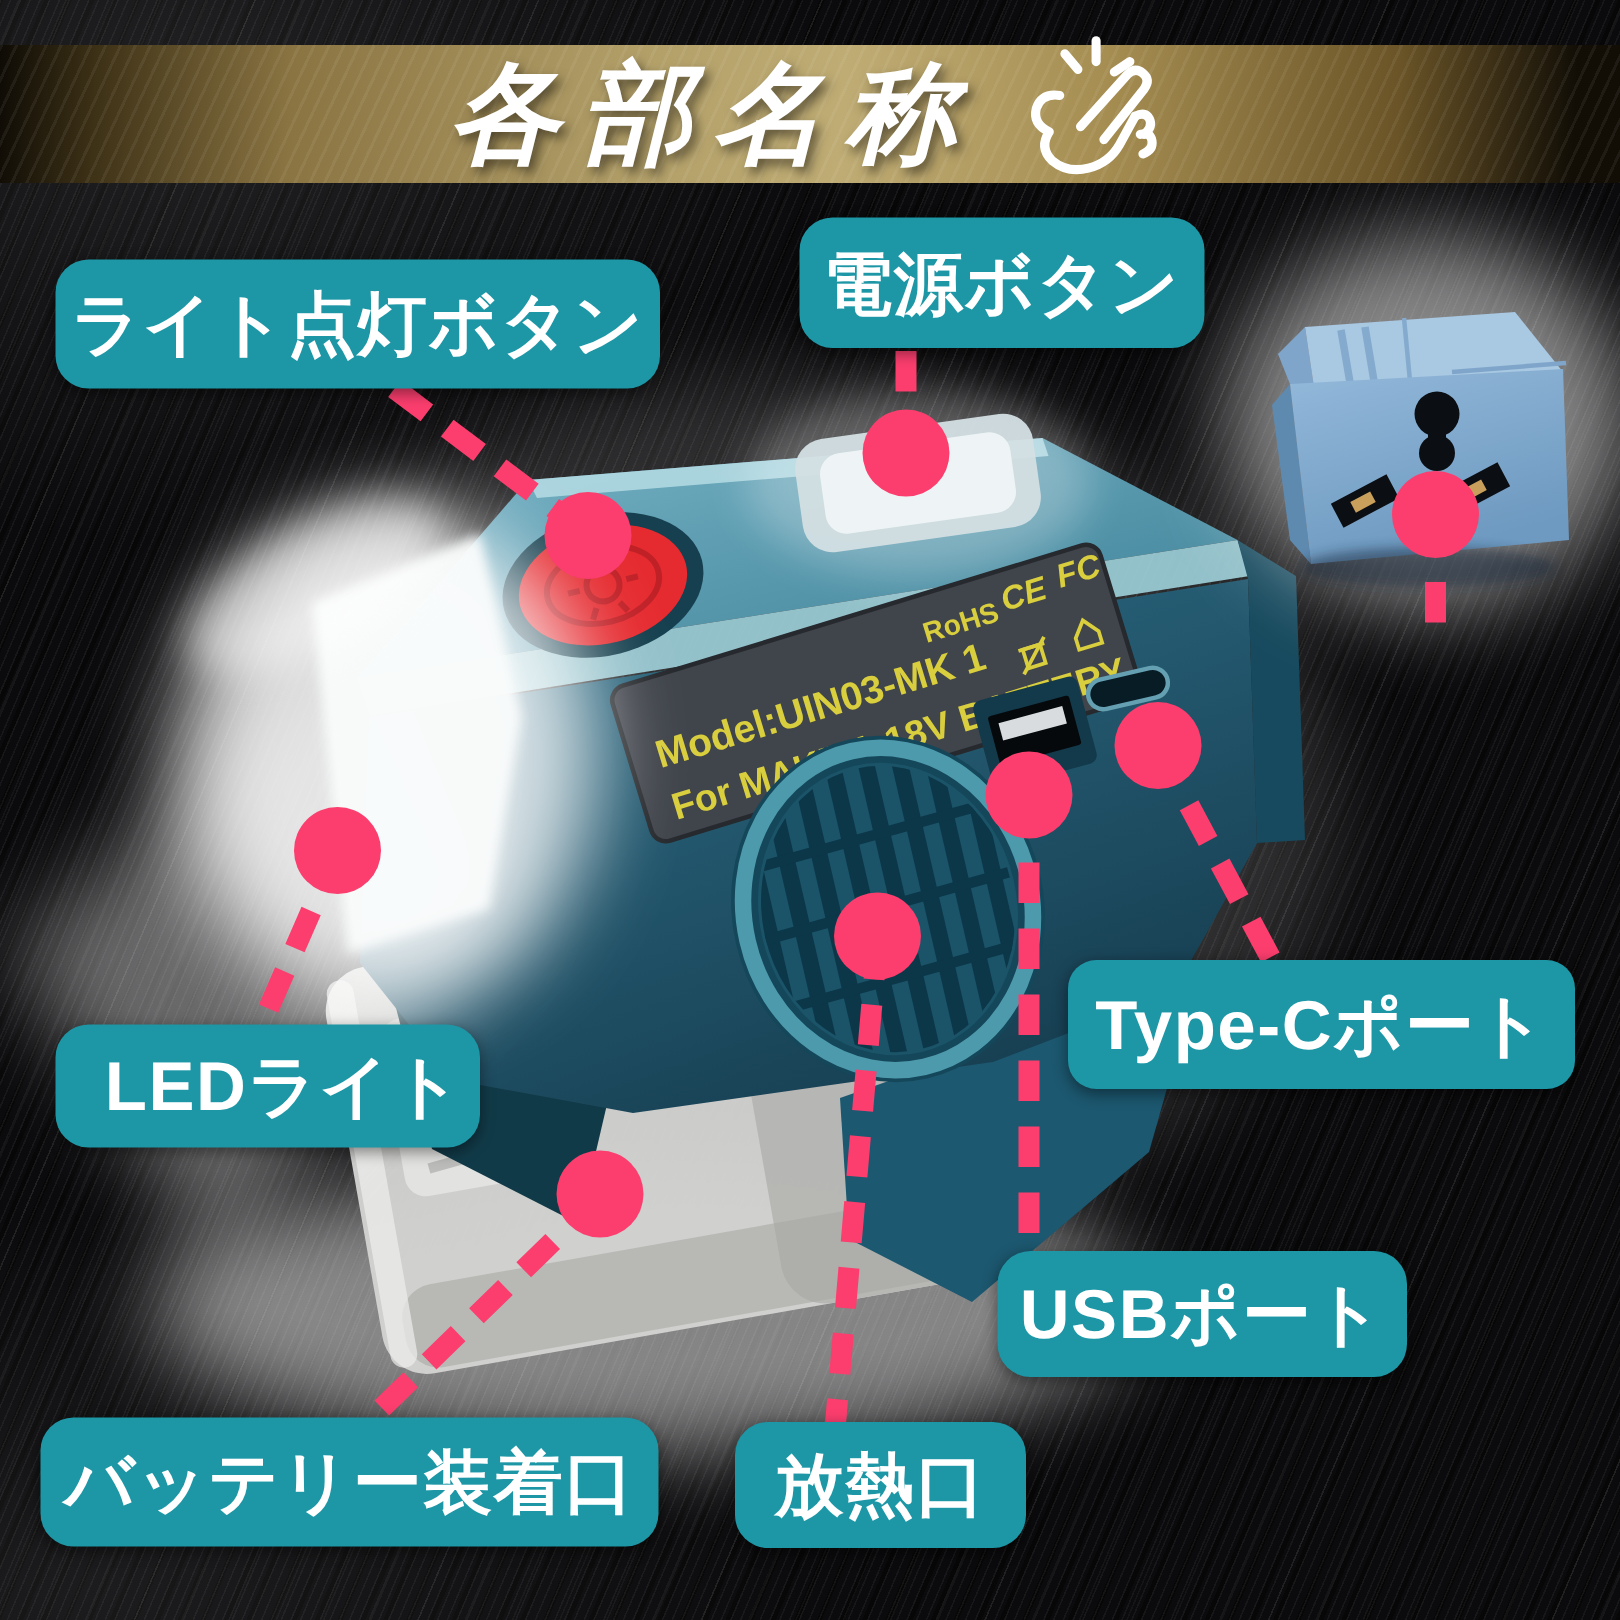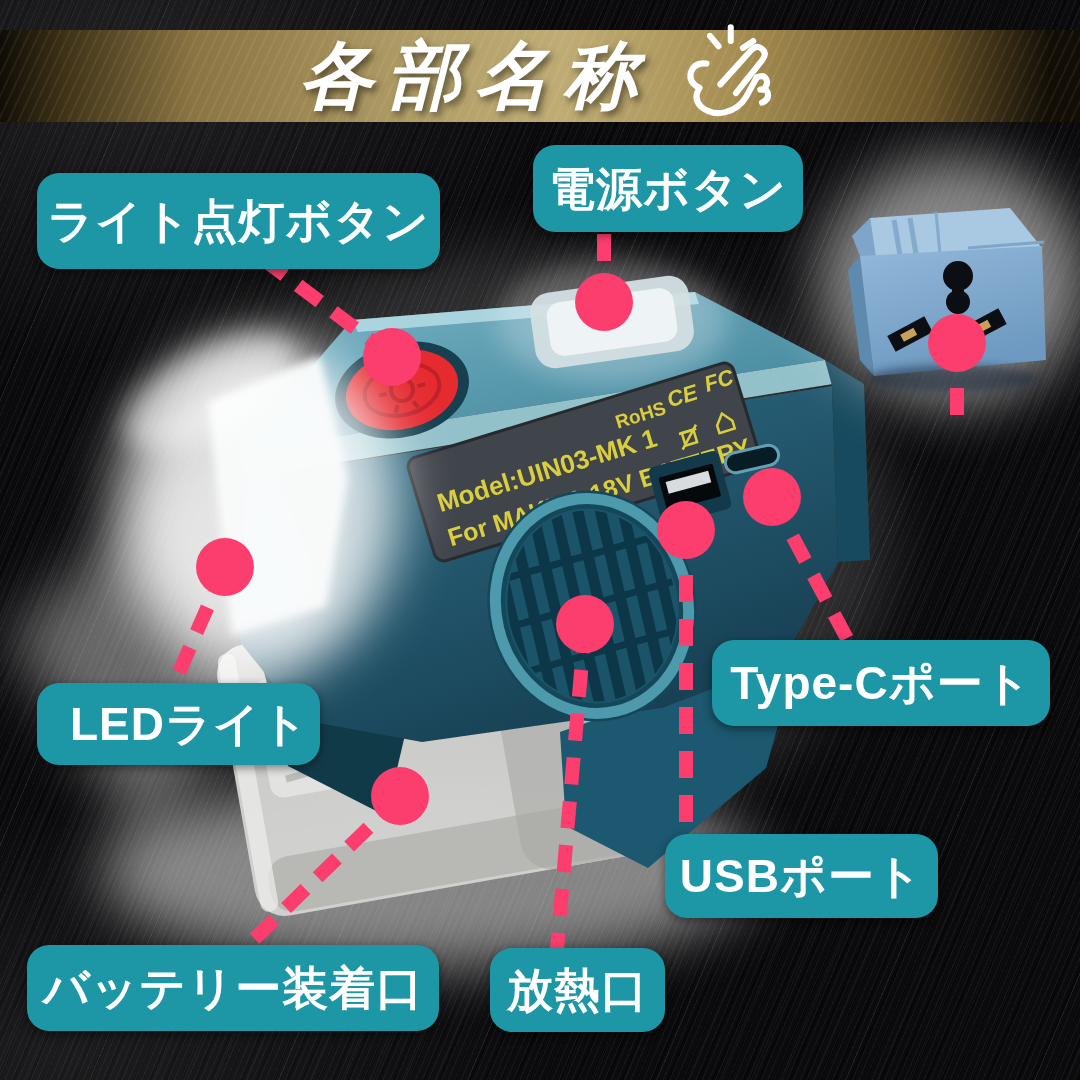--- a/index.html
+++ b/index.html
@@ -226,21 +226,21 @@
         <line x1="48" y1="28" x2="38" y2="16"></line>
         <line x1="76" y1="30" x2="88" y2="22"></line>
         <path d="M 34 48 Q 20 46 16 58 Q 13 70 26 76 Q 18 88 28 98 Q 40 108 56 104 Q 72 100 80 86 L 92 64"></path>
         <path d="M 50 72 L 86 32 Q 92 26 98 31 Q 104 36 99 43 L 68 82"></path>
         <path d="M 92 64 Q 100 60 103 66 Q 106 72 99 78"></path>
         <path d="M 96 78 Q 104 76 105 83 Q 106 90 98 93"></path>
       </g>
     </svg>
   </div>
 
-  <div class="callout" style="left:37px;top:173px;width:403px;height:96px;">ライト点灯ボタン</div>
+  <div class="callout" style="left:37px;top:173px;width:403px;height:86px;">ライト点灯ボタン</div>
   <div class="callout" style="left:533px;top:145px;width:270px;height:87px;">電源ボタン</div>
-  <div class="callout" style="left:712px;top:640px;width:338px;height:86px;">Type-Cポート</div>
+  <div class="callout" style="left:712px;top:640px;width:338px;height:86px;border-radius:19px;">Type-Cポート</div>
   <div class="callout" style="left:665px;top:823px;width:273px;height:84px;margin-top:11px;">USBポート</div>
   <div class="callout" style="left:37px;top:683px;width:261px;height:82px;padding-left:22px;">LEDライト</div>
   <div class="callout" style="left:27px;top:945px;width:412px;height:86px;">バッテリー装着口</div>
-  <div class="callout" style="left:490px;top:948px;width:175px;height:84px;">放熱口</div>
+  <div class="callout" style="left:490px;top:948px;width:194px;height:84px;">放熱口</div>
 
 </div>
 
 </body></html>

